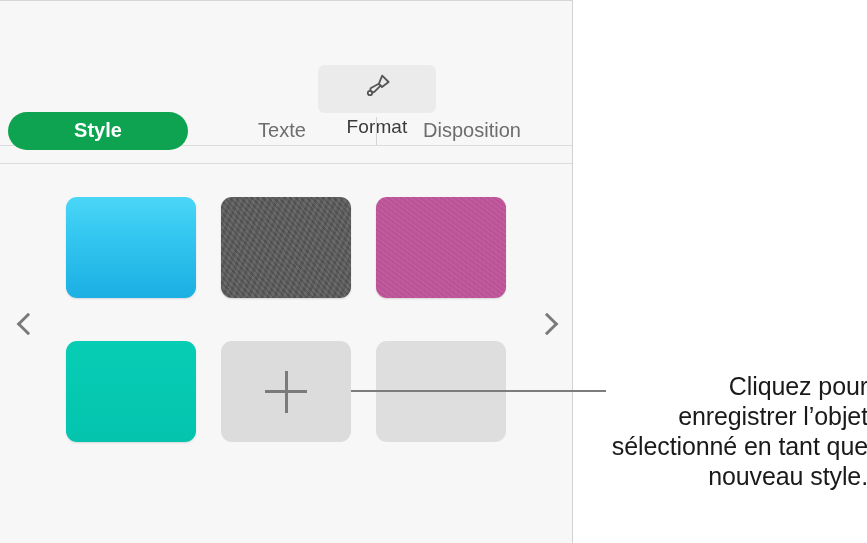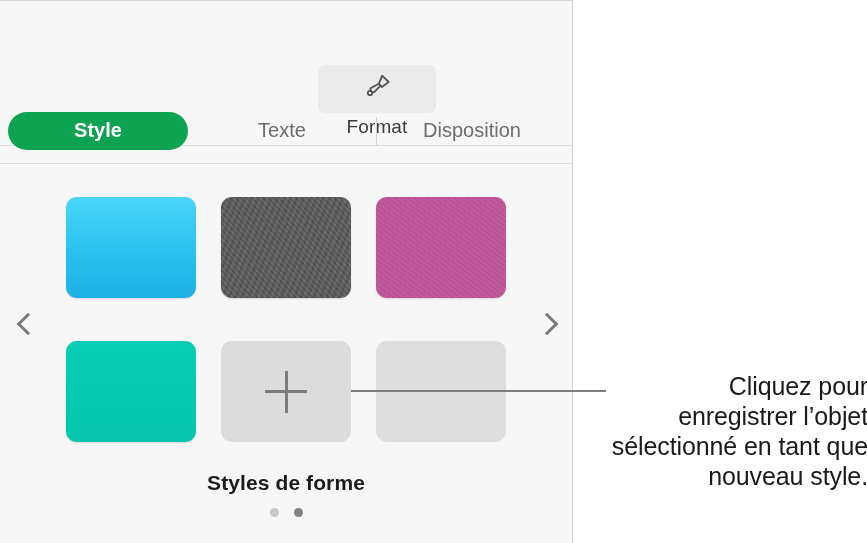--- a/index.html
+++ b/index.html
@@ -311,26 +311,19 @@
       </div>
     </div>
 
     <div class="arrow left">
       <span class="chev l"></span>
     </div>
     <div class="arrow right">
       <span class="chev r"></span>
     </div>
 
-    <div class="panel-footer">
-      <div class="panel-title">Styles de forme</div>
-      <div class="dots">
-        <span class="dot"></span>
-        <span class="dot active"></span>
-      </div>
-    </div>
 
   </div>
 
   <div class="callout-line"></div>
   <div class="callout-text">Cliquez pour enregistrer l’objet sélectionné en tant que nouveau style.</div>
 
 </div>
 
 </body></html>

